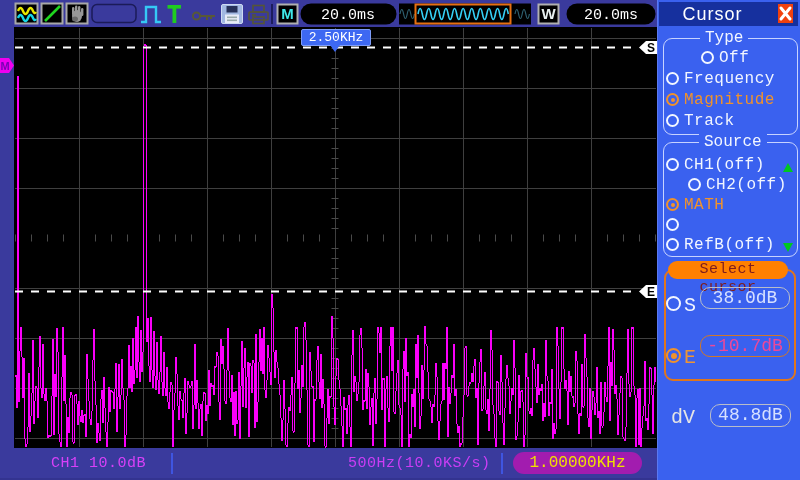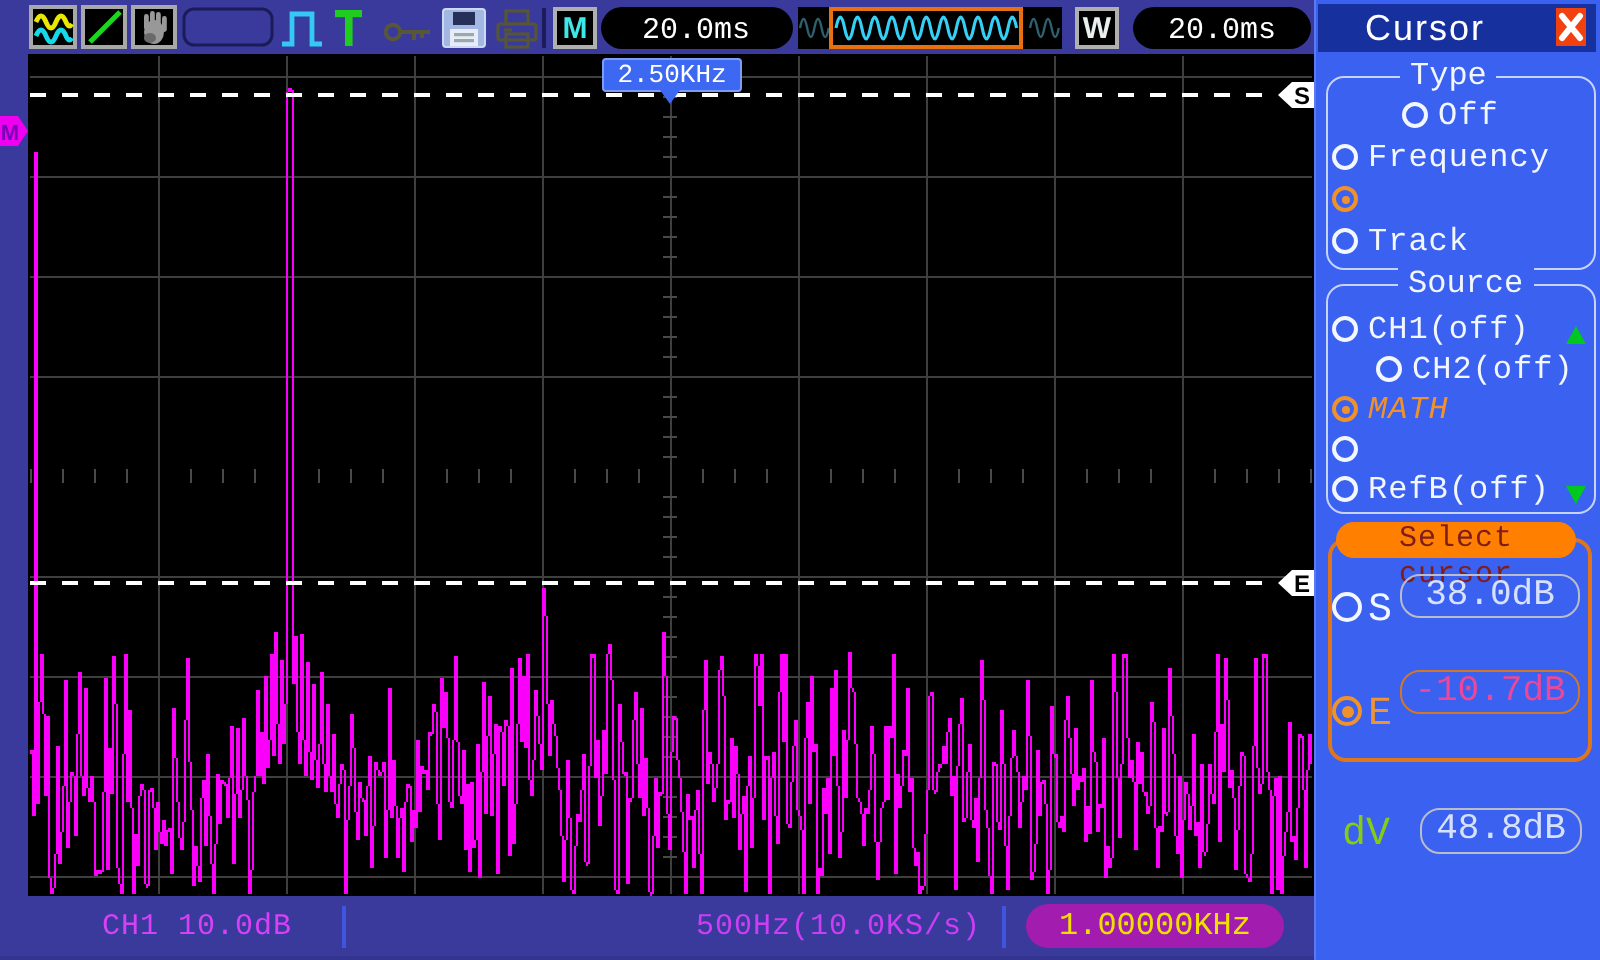--- a/index.html
+++ b/index.html
@@ -228,37 +228,38 @@
 <div class="row" style="left:657px;top:49px;width:143px;margin-left:35px;">
     <span class="rad"></span>
     <span class="lbl">Off</span>
   </div>
 <div class="row" style="left:657px;top:70px;width:143px;">
     <span class="rad"></span>
     <span class="lbl">Frequency</span>
   </div>
 <div class="row" style="left:657px;top:91px;width:143px;">
     <span class="rad on"></span>
+    <span class="lbl org">Magnitude</span>
   </div>
 <div class="row" style="left:657px;top:112px;width:143px;">
     <span class="rad"></span>
     <span class="lbl">Track</span>
   </div>
 
 <div class="fs" style="left:663px;top:142px;width:133px;height:113px;"></div>
 <div class="leg" style="left:699px;top:133px;">Source</div>
 <div class="row" style="left:657px;top:156px;width:143px;">
     <span class="rad"></span>
     <span class="lbl">CH1(off)</span>
   </div>
 <div class="row" style="left:635px;top:176px;width:144px;margin-left:44px;">
     <span class="rad"></span>
     <span class="lbl">CH2(off)</span>
   </div>
-<div class="row" style="left:657px;top:196px;width:143px;font-style:italic;">
+<div class="row" style="left:657px;top:196px;width:143px;">
     <span class="rad on"></span>
     <span class="lbl org">MATH</span>
   </div>
 <div class="row" style="left:657px;top:216px;width:143px;">
     <span class="rad"></span>
   </div>
 <div class="row" style="left:657px;top:236px;width:143px;">
     <span class="rad"></span>
     <span class="lbl">RefB(off)</span>
   </div>
@@ -271,14 +272,14 @@
 
 <div class="abs" style="left:666px;top:296px;width:11px;height:11px;border:2px solid #f2f6ff;border-radius:50%;"></div>
 <div class="abs" style="left:684px;top:294px;font-size:20px;color:#f2f6ff;">S</div>
 <div class="vbox" style="left:700px;top:287px;">38.0dB</div>
 
 <div class="abs" style="left:666px;top:348px;width:11px;height:11px;border:2px solid #f0922c;border-radius:50%;"></div>
 <div class="abs" style="left:670.5px;top:352.5px;width:6px;height:6px;border-radius:50%;background:#f0922c;"></div>
 <div class="abs" style="left:684px;top:346px;font-size:20px;color:#ee9433;">E</div>
 <div class="vbox org" style="left:700px;top:335px;">-10.7dB</div>
 
-<div class="abs" style="left:671px;top:406px;font-size:20px;color:#84cc16;">dV</div>
+<div class="abs" style="left:671px;top:406px;font-size:20px;color:#e5e5e5;">dV</div>
 <div class="vbox" style="left:710px;top:404px;width:79px;height:21px;line-height:21px;">48.8dB</div>
 
 </body></html>

